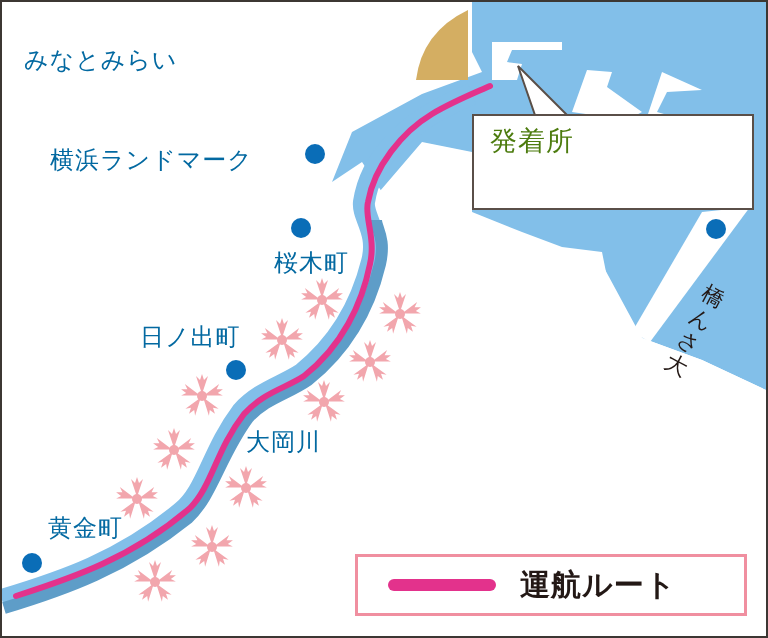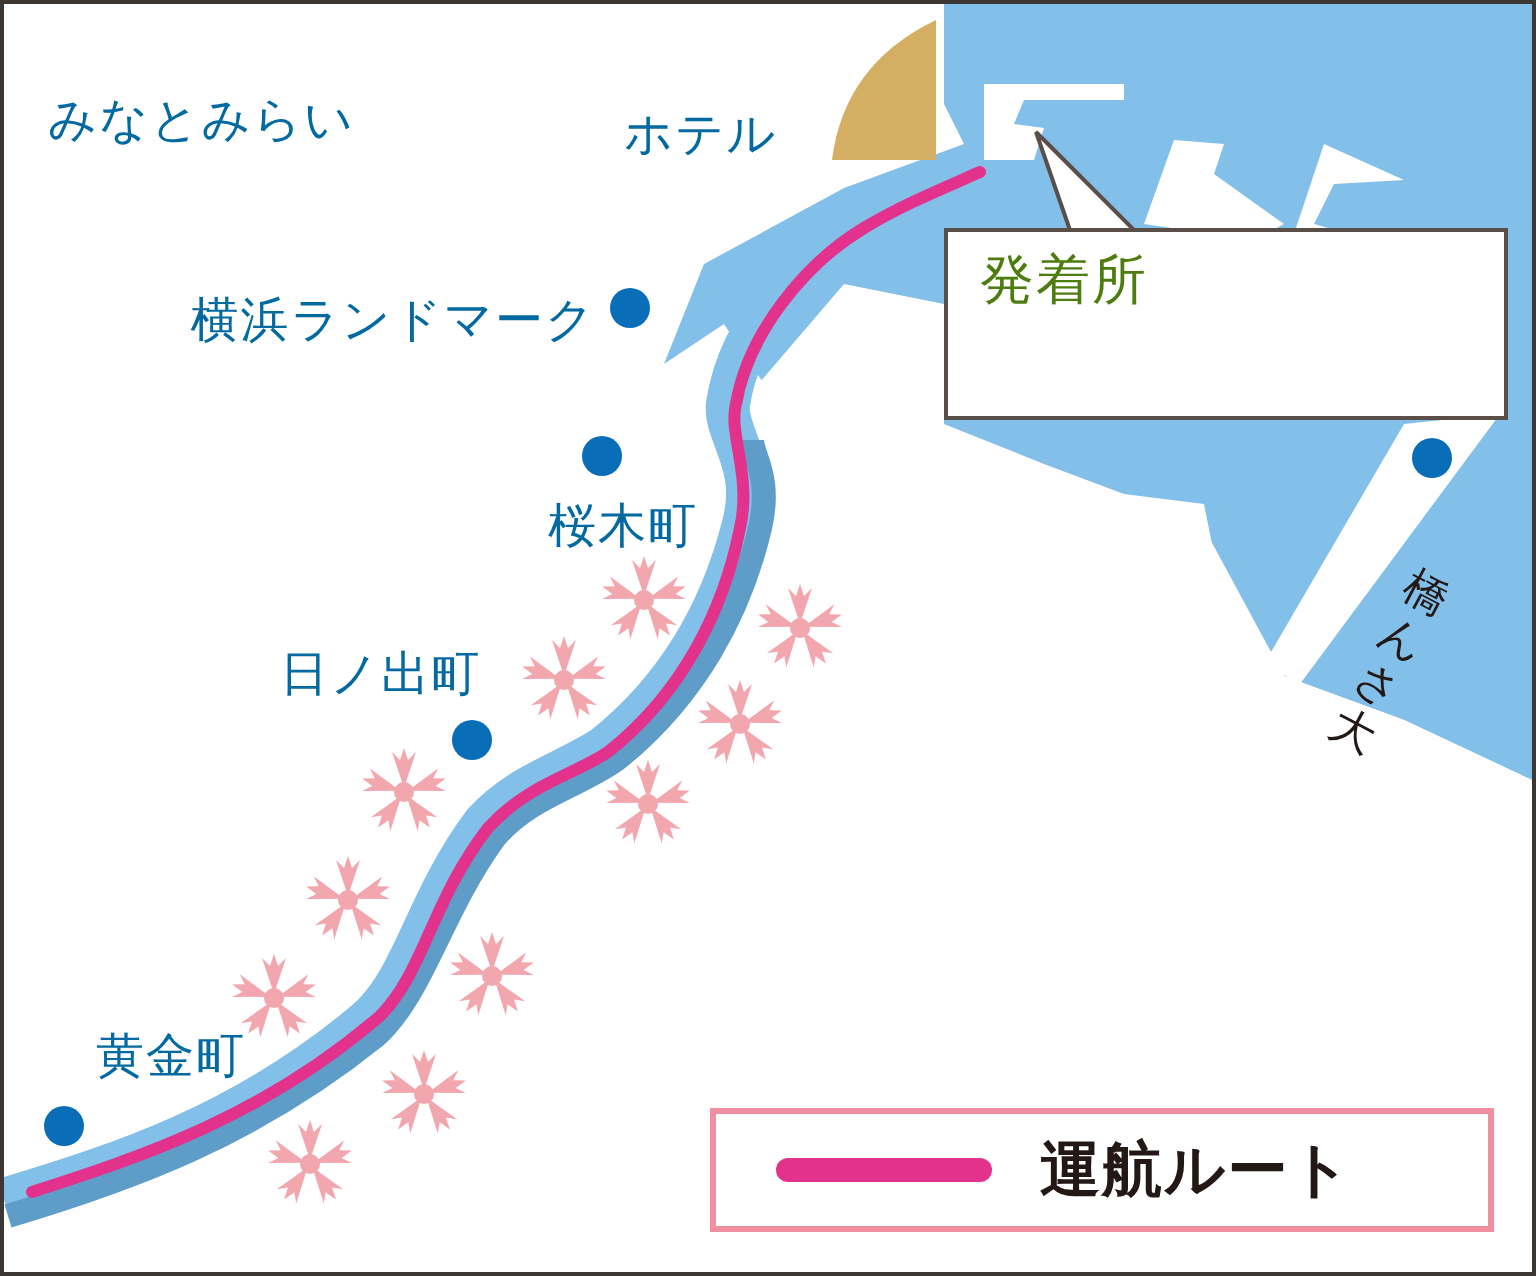--- a/index.html
+++ b/index.html
@@ -1,20 +1,20 @@
 <!DOCTYPE html>
 <html><head>
 <meta charset="utf-8">
 <style>
   html, body { margin: 0; padding: 0; background: #ffffff; }
   body { width: 768px; height: 638px; position: relative; overflow: hidden; font-family: "DejaVu Sans", "Liberation Sans", sans-serif; }
   .frame { position: absolute; left: 0; top: 0; width: 764px; height: 634px; border: 2px solid #3c3733; background: #ffffff; overflow: hidden; }
   svg.map { position: absolute; left: 0; top: 0; width: 764px; height: 634px; }
   .label { position: absolute; color: #0369a1; font-size: 24px; line-height: 1.15; white-space: nowrap; letter-spacing: 1px; }
-  .label.center { text-align: right; }
+  .label.center { text-align: left; }
   .callout { position: absolute; left: 470px; top: 112px; width: 282px; height: 96px; background: #ffffff; border: 2px solid #5a4f48; box-sizing: border-box; padding: 6px 10px 0 16px; }
   .callout .line { font-size: 27px; line-height: 38px; color: #4d7c0f; white-space: nowrap; letter-spacing: 1px; }
   .vertical-label { position: absolute; left: 648px; top: 238px; color: #231815; font-size: 22px; transform: rotate(-62deg); transform-origin: left top; white-space: nowrap; }
   .vertical-label span { display: inline-block; transform: rotate(90deg); width: 26px; text-align: center; }
   .legend { position: absolute; left: 353px; top: 552px; width: 392px; height: 62px; border: 3px solid #f08fa0; box-sizing: border-box; background: #ffffff; }
   .legend .swatch { position: absolute; left: 30px; top: 22px; width: 108px; height: 12px; border-radius: 6px; }
   .legend .text { position: absolute; left: 162px; top: 8px; font-size: 30px; font-weight: bold; color: #231815; letter-spacing: 1px; white-space: nowrap; text-align: center; }
 </style>
 </head>
 <body>
@@ -89,26 +89,26 @@
     </defs>
 
     <circle cx="313" cy="152" r="10" fill="#0a6db7"></circle>
     <circle cx="299" cy="226" r="10" fill="#0a6db7"></circle>
     <circle cx="234" cy="368" r="10" fill="#0a6db7"></circle>
     <circle cx="30" cy="561" r="10" fill="#0a6db7"></circle>
     <circle cx="714" cy="227" r="10" fill="#0a6db7"></circle>
   </svg>
 
   <div class="label" style="left:22px; top:45px;">みなとみらい</div>
-  <div class="label" style="left:310px; top:52px;">ホテル</div>
   <div class="label center" style="left:48px; top:145px; width:248px;">
     <div>横浜ランドマーク</div>
   </div>
   <div class="label" style="left:252px; top:248px;margin-left:20px;">桜木町</div>
   <div class="label" style="left:138px; top:322px;">日ノ出町</div>
+  <div class="label" style="left:244px; top:427px;">大岡川</div>
   <div class="label" style="left:8px; top:513px;margin-left:38px;">黄金町</div>
 
   <div class="callout">
     <div class="line">発着所</div>
   </div>
 
   <div class="vertical-label" style="left:655px; top:368px; transform: rotate(-62deg);">
     <span>大</span><span>さ</span><span>ん</span><span>橋</span>
   </div>
 

